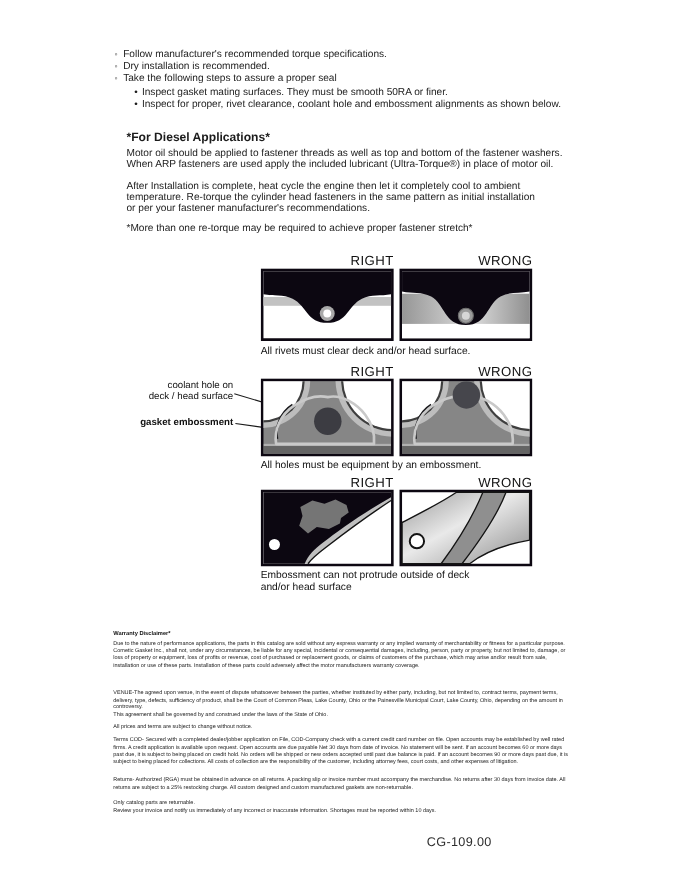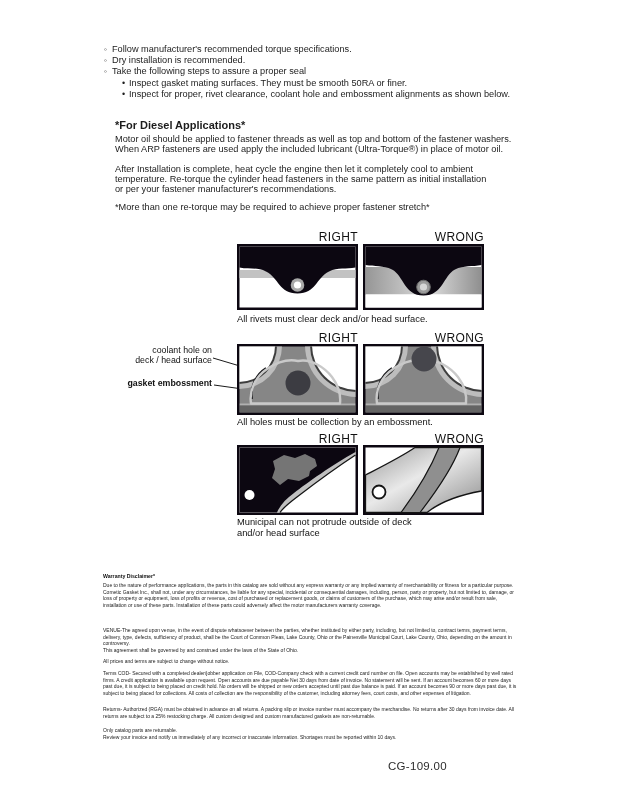--- a/index.html
+++ b/index.html
@@ -125,21 +125,21 @@
       <circle cx="2" cy="2" r="36" fill="#ffffff"></circle>
       <circle cx="120" cy="1" r="52" fill="#bdbdbd"></circle>
       <circle cx="120" cy="1" r="47" fill="#3e3e3e"></circle>
       <circle cx="120" cy="1" r="45" fill="#ffffff"></circle>
       <path d="M15,55 C13,44 18,31 29,24" fill="none" stroke="#19191c" stroke-width="2"></path>
       <path d="M14,59.5 C12,47 18,33 30,25 C42,17 52,15 61,17 C74,14 88,24 95,33 C101,41 104,50 103,59.5 Z" fill="none" stroke="#c9c9c9" stroke-width="2.4" stroke-linejoin="round"></path>
       <circle cx="61" cy="15" r="12.5" fill="#46464c"></circle>
     </g>
   </svg>
 
-  <div class="abs caption" style="left:237px;top:417px;">All holes must be collection by an embossment.</div>
+  <div class="abs caption" style="left:237px;top:417px;">All holes must be equipment by an embossment.</div>
 
   <div class="abs rw-label" style="left:237px;top:432px;">RIGHT</div>
   <div class="abs rw-label" style="left:363px;top:432px;">WRONG</div>
 
   <svg class="abs" style="left:237px;top:445px;" width="121" height="70" viewBox="0 0 121 70">
     <rect x="1.25" y="1.25" width="118.5" height="67.5" fill="#ffffff" stroke="#0c0711" stroke-width="2.5"></rect>
     <path d="M2.5,2.5 H118.5 V10 C97,24 73,42 60,52 C52,58 46,63 43,67.5 L2.5,67.5 Z" fill="#c0c0c0"></path>
     <path d="M2.5,2.5 H118.5 V7 C95,20 70,38 57,48 C49,54 43,60 40,67.5 L2.5,67.5 Z" fill="#0c0711"></path>
     <path d="M118.5,10 C97,24 73,42 60,52 C52,58 46,63 43,67.5" fill="none" stroke="#141414" stroke-width="1.3"></path>
     <path d="M36,16 L47,10 L58,13 L68,9 L78,14 L80,21 L73,26 L72,31 L62,36 L51,34 L43,40 L35,33 L38,24 Z" fill="#757575"></path>
@@ -153,21 +153,21 @@
           <stop offset="0.45" stop-color="#e9e9e9"></stop>
           <stop offset="1" stop-color="#8d8d8d"></stop>
       </linearGradient>
     </defs>
     <rect x="1.25" y="1.25" width="118.5" height="67.5" fill="#ffffff" stroke="#0c0711" stroke-width="2.5"></rect>
     <path d="M2.5,30 C18,22 38,12 52,2.5 L118.5,2.5 L118.5,46 C96,50 76,58 64,67.5 L2.5,67.5 Z" fill="url(#g3w)" stroke="#141414" stroke-width="1.3"></path>
     <path d="M76,2.5 L97,2.5 C89,24 72,48 57,67.5 L38,67.5 C54,46 68,22 76,2.5 Z" fill="#8f8f8f" stroke="#141414" stroke-width="1.2"></path>
     <circle cx="16" cy="47" r="6.5" fill="#ffffff" stroke="#141414" stroke-width="1.8"></circle>
   </svg>
 
-  <div class="abs caption" style="left:237px;top:517px;">Municipal can not protrude outside of deck
+  <div class="abs caption" style="left:237px;top:517px;">Embossment can not protrude outside of deck
 and/or head surface</div>
 
   <div class="abs fineprint-head" style="left:103px;top:573px;">Warranty Disclaimer*</div>
   <div class="abs fineprint" style="left:103px;top:582px;width:416px;">Due to the nature of performance applications, the parts in this catalog are sold without any express warranty or any implied warranty of merchantability or fitness for a particular purpose.  Cometic Gasket Inc., shall not, under any circumstances, be liable for any special, incidental or consequential damages, including, person, party or property, but not limited to, damage, or loss of property or equipment, loss of profits or revenue, cost of purchased or replacement goods, or claims of customers of the purchase, which may arise and/or result from sale, installation or use of these parts.  Installation of these parts could adversely affect the motor manufacturers warranty coverage.</div>
   <div class="abs fineprint" style="left:103px;top:627px;width:416px;">VENUE-The agreed upon venue, in the event of dispute whatsoever between the parties, whether instituted by either party, including, but not limited to, contract terms, payment terms, delivery, type, defects, sufficiency of product, shall be the Court of Common Pleas, Lake County, Ohio or the Painesville Municipal Court, Lake County, Ohio, depending on the amount in controversy.
 This agreement shall be governed by and construed under the laws of the State of Ohio.</div>
   <div class="abs fineprint" style="left:103px;top:658px;width:416px;">All prices and terms are subject to change without notice.</div>
   <div class="abs fineprint" style="left:103px;top:670px;width:416px;">Terms COD- Secured with a completed dealer/jobber application on File, COD-Company check with a current credit card number on file.  Open accounts may be established by well rated firms.  A credit application is available upon request.  Open accounts are due payable Net 30 days from date of invoice.  No statement will be sent.  If an account becomes 60 or more days past due, it is subject to being placed on credit hold.  No orders will be shipped or new orders accepted until past due balance is paid.  If an account becomes 90 or more days past due, it is subject to being placed for collections.  All costs of collection are the responsibility of the customer, including attorney fees, court costs, and other expenses of litigation.</div>
   <div class="abs fineprint" style="left:103px;top:706px;width:416px;">Returns- Authorized (RGA) must be obtained in advance on all returns.  A packing slip or invoice number must accompany the merchandise.  No returns after 30 days from invoice date.  All returns are subject to a 25% restocking charge.  All custom designed and custom manufactured gaskets are non-returnable.</div>
   <div class="abs fineprint" style="left:103px;top:727px;width:416px;">Only catalog parts are returnable.

